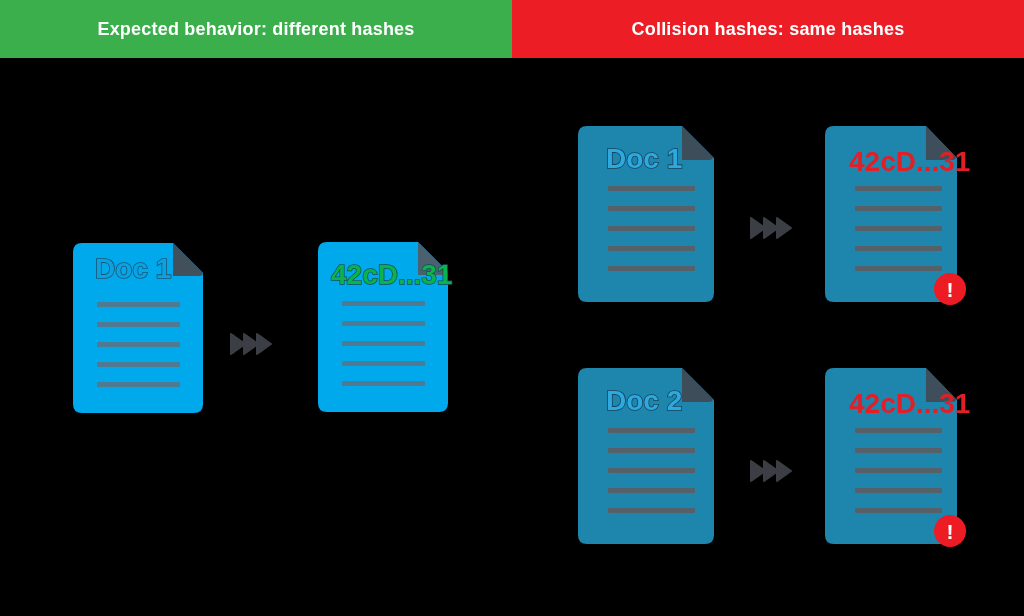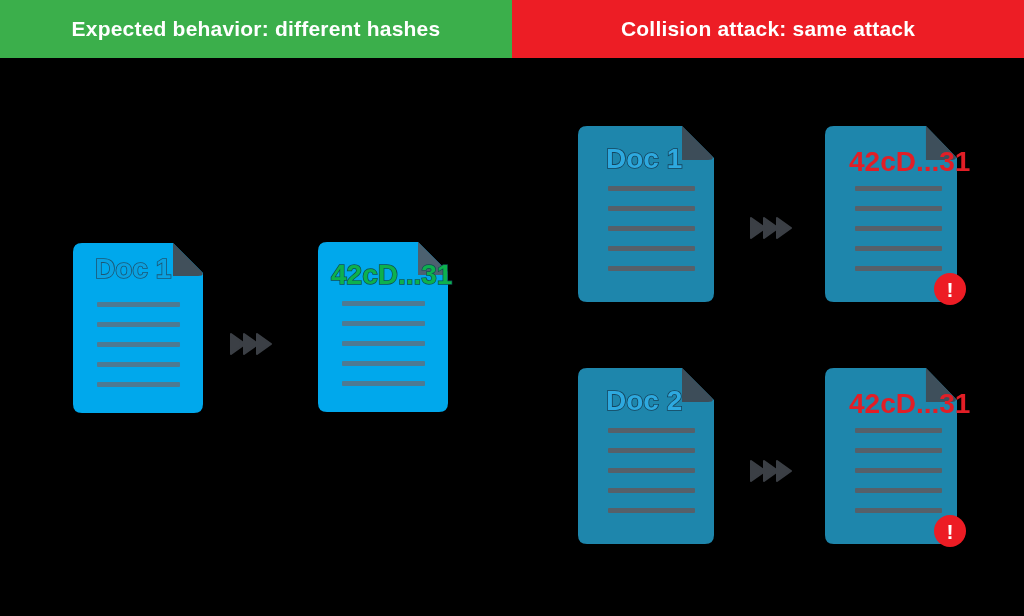--- a/index.html
+++ b/index.html
@@ -4,21 +4,21 @@
 <style>
   html,body{margin:0;padding:0;background:#000;}
   #stage{
     position:relative;width:1024px;height:616px;background:#000;overflow:hidden;
     font-family:"Liberation Sans",sans-serif;
   }
   
   .header-band{
     position:absolute;top:0;height:58px;width:512px;
     display:flex;align-items:center;justify-content:center;
-    color:#fff;font-size:21px;font-weight:600;letter-spacing:0.2px;
+    color:#fff;font-size:18px;font-weight:600;letter-spacing:0.2px;
   }
   .header-green{left:0;background:#3BAF4B;}
   .header-red{left:512px;background:#ED1D25;}
   
   .doc{position:absolute;}
   .doc svg{position:absolute;left:0;top:0;}
   .doc .title{
     position:absolute;font-weight:700;font-size:28px;white-space:nowrap;
   }
   .doc .line{position:absolute;height:5px;border-radius:1px;}
@@ -56,21 +56,21 @@
 </style>
 </head>
 <body>
 
 <div id="stage">
 
   <div class="header-band header-green">
     <span>Expected behavior: different hashes</span>
   </div>
   <div class="header-band header-red">
-    <span>Collision attack: same attack</span>
+    <span>Collision hashes: same hashes</span>
   </div>
 
   <div class="doc bright" style="left:73px;top:243px;width:130px;height:170px">
     <svg width="130" height="170" viewBox="0 0 130 170">
       <path d="M9,0 H100 L130,30 V161 Q130,170 121,170 H9 Q0,170 0,161 V9 Q0,0 9,0 Z" fill="#00A8EC"></path>
       <path d="M100,0 L127.5,27.5 Q133,33 125,33 H100 Z" fill="#41505B"></path>
     </svg>
     <span class="title title-doc-bright">Doc 1</span>
     <div class="line l1"></div>
     <div class="line l2"></div>

